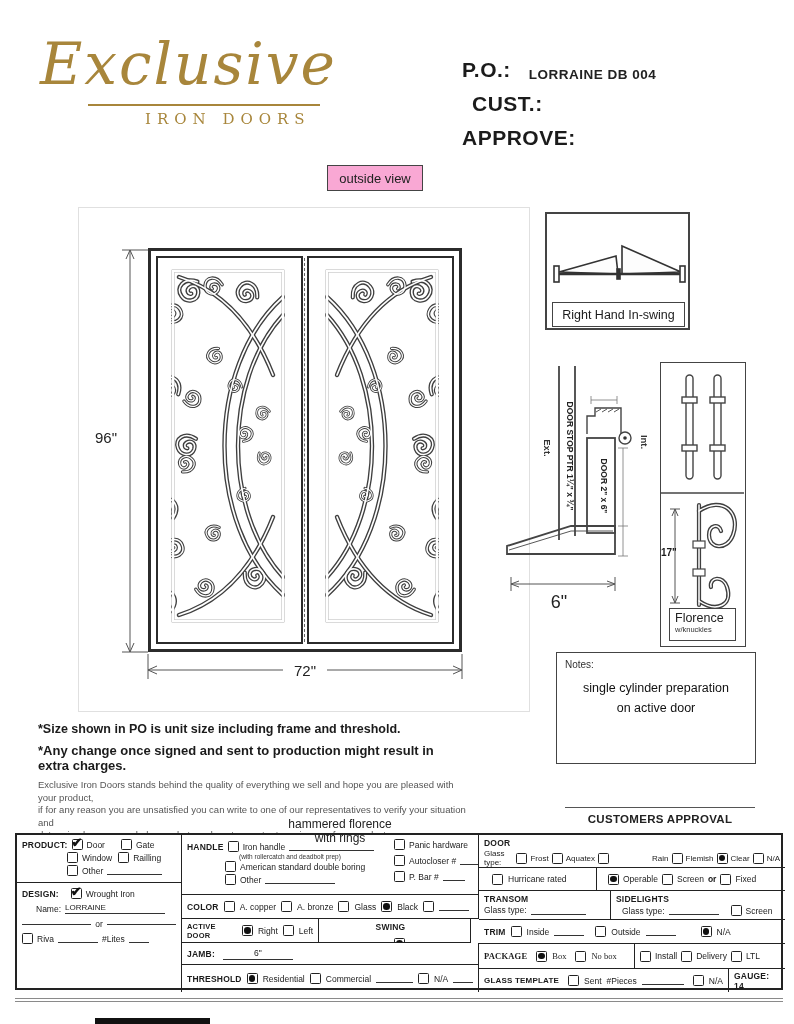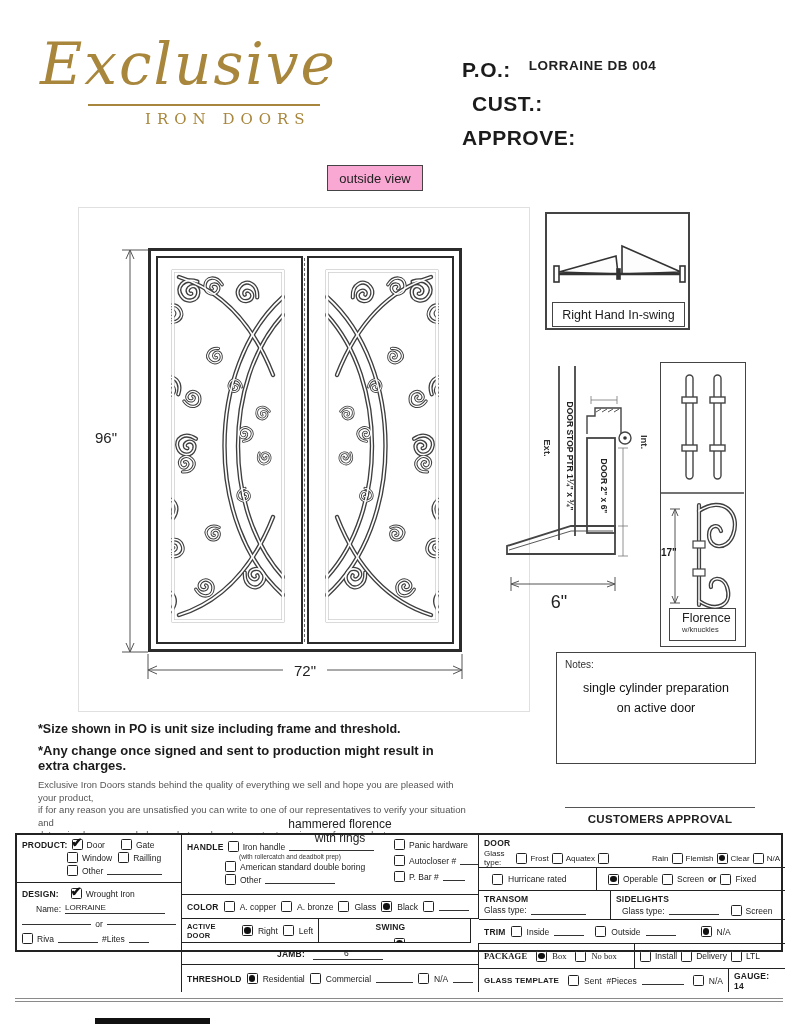--- a/index.html
+++ b/index.html
@@ -4,37 +4,37 @@
 <style>
   * { margin:0; padding:0; box-sizing:border-box; }
   body { background:#fff; font-family:"Liberation Sans", sans-serif; color:#1b1b1b; }
   .page { position:relative; width:794px; height:1024px; background:#fff; overflow:hidden; }
   .abs { position:absolute; }
 
   
   .logo-script { font-family:"DejaVu Serif", serif; font-style:italic; font-size:58px; color:#a8863b; letter-spacing:2px; }
   .logo-rule { background:#a8863b; height:2px; }
   .logo-sub { font-family:"DejaVu Serif", serif; font-size:15px; letter-spacing:6px; color:#a8863b; }
-  .po-row { display:flex; align-items:flex-start; gap:18px; }
+  .po-row { display:flex; align-items:flex-end; gap:18px; }
   .po-label { font-size:21px; font-weight:bold; letter-spacing:0.5px; }
   .po-value { font-size:13.5px; font-weight:bold; color:#222; letter-spacing:0.5px; }
 
   .view-box { border:1.5px solid #444; display:flex; align-items:center; justify-content:center; font-size:13px; color:#222; background:#f9a8d4; }
 
   
   .draw-wrap { border:1px solid #e0e0e0; }
   .door-frame { border:3px solid #2b2b2b; background:#fff; }
   .leaf { border:2px solid #2b2b2b; background:#fff; }
   .dim-label { font-size:15px; color:#222; text-align:center; background:#fff; }
 
   
   .swing-box { border:2px solid #444; background:#fff; }
   .swing-label { border:1.5px solid #444; display:flex; align-items:center; justify-content:center; font-size:12.5px; }
   .handle-panel { border:1.5px solid #444; background:#fff; }
-  .handle-name-box { border:1.2px solid #444; background:#fff; padding:2px 12px; }
+  .handle-name-box { border:1.2px solid #444; background:#fff; padding:2px 5px; }
   .handle-name { font-size:12.5px; color:#222; }
   .handle-name-sub { font-size:7.5px; color:#333; }
   .notes-box { border:1.5px solid #444; background:#fff; padding:6px 8px; }
   .notes-label { font-size:10px; color:#333; }
   .notes-line { font-size:12.5px; text-align:center; line-height:20px; color:#111; }
   .sig-line { border-top:1.5px solid #555; }
   .sig-label { font-size:11.5px; font-weight:bold; letter-spacing:0.3px; text-align:center; color:#222; }
 
   
   .disc-b1 { font-size:12.5px; font-weight:bold; }
@@ -247,21 +247,21 @@
     <div class="disc-s">Products are final and are not eligible for returns, changes or alterations.</div>
     <div class="disc-s">By signing you agree to our terms and conditions, delivery pdf and forms of payment.</div>
     <div class="disc-s">*Doors measurements do not include the gaps between jambs</div>
   </div>
 
   <div class="abs annot" style="left:265px; top:817px; width:150px;">
     <div>hammered florence</div>
     <div>with rings</div>
   </div>
 
-  <div class="abs form" style="left:15px; top:833px; width:768px; height:119px;">
+  <div class="abs form" style="left:15px; top:833px; width:768px; height:157px;">
 
     <div class="cell b-r b-b" style="left:0; top:0; width:165px; height:48px;">
       <div class="row" style="margin-top:1px;">
         <span class="sec">PRODUCT:</span>
         <span class="cb ck"></span>
         <span class="it">Door</span>
         <span style="width:8px;"></span>
         <span class="cb"></span>
         <span class="it">Gate</span>
       </div>
@@ -359,21 +359,21 @@
       <span class="it">Left</span>
     </div>
     <div class="cell b-r b-b row" style="left:294px; top:84px; width:160px; height:24px; gap:6px;flex-direction:column;">
       <span class="sec">SWING</span>
       <span class="cb dot" style="margin-left:18px;"></span>
       <span class="it">In</span>
       <span class="cb" style="margin-left:10px;"></span>
       <span class="it">Out</span>
     </div>
 
-    <div class="cell b-r b-b row" style="left:165px; top:108px; width:297px; height:22px; gap:8px;justify-content:center;">
+    <div class="cell b-r b-b row" style="left:165px; top:108px; width:297px; height:22px; gap:8px;">
       <span class="sec">JAMB:</span>
       <span class="bl" style="width:70px; font-size:8.5px; height:12px; text-align:center;">6"</span>
     </div>
 
     <div class="cell b-r row" style="left:165px; top:130px; width:297px; height:27px; gap:5px;">
       <span class="sec">THRESHOLD</span>
       <span class="cb dot"></span>
       <span class="it">Residential</span>
       <span class="cb"></span>
       <span class="it">Commercial</span>

